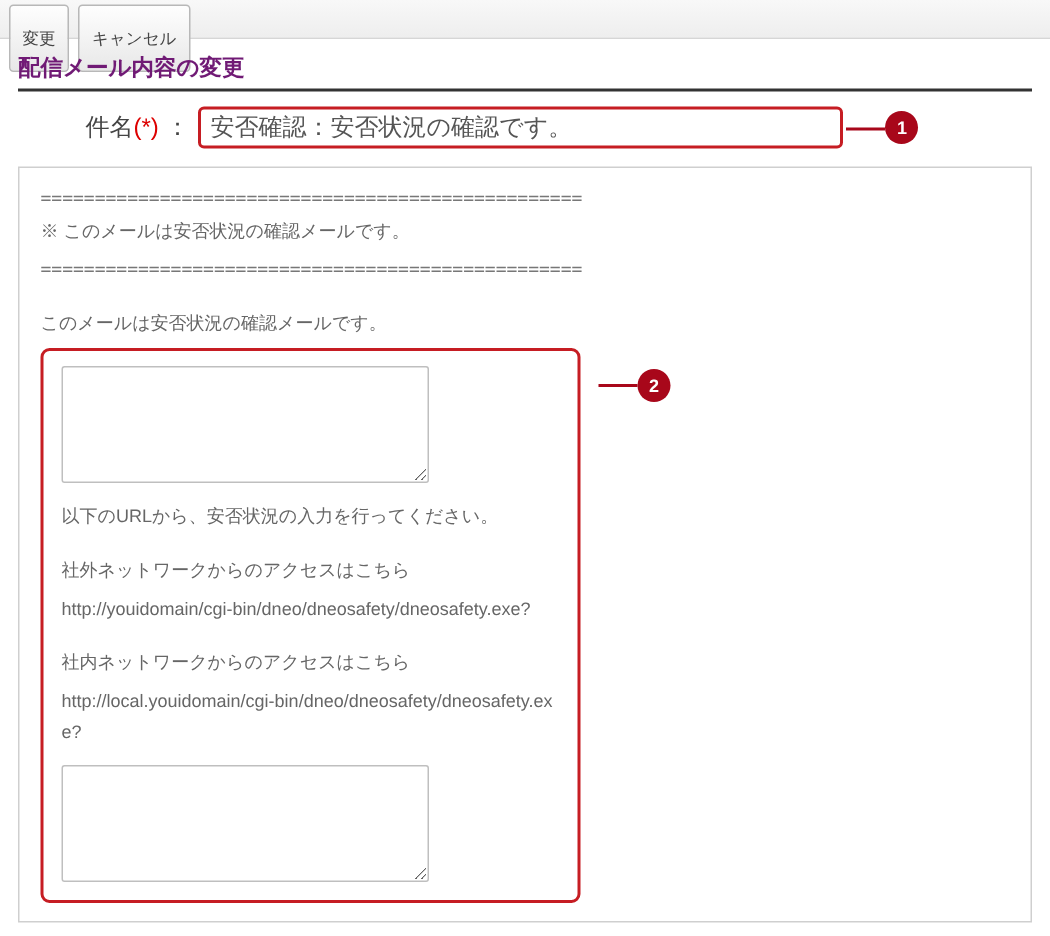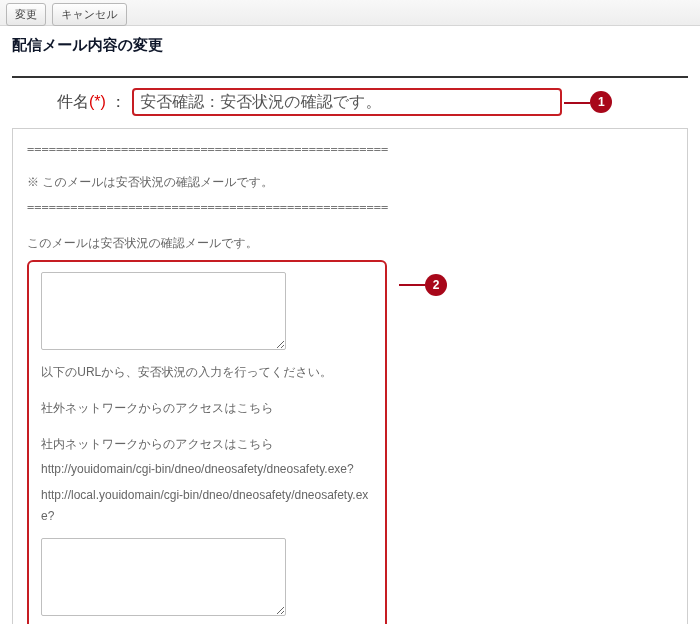--- a/index.html
+++ b/index.html
@@ -13,38 +13,38 @@
     width: 700px;
   }
   .toolbar {
     background: linear-gradient(#f8f8f8, #eeeeee);
     border-bottom: 1px solid #d6d6d6;
     padding: 3px 6px;
     height: 26px;
   }
   .toolbar button {
     font-size: 11px;
-    padding: 3px 8px;
+    padding: 14px 8px;
     background: linear-gradient(#fefefe, #e8e8e8);
     border: 1px solid #b8b8b8;
     border-radius: 3px;
     color: #444;
     cursor: pointer;
     margin-right: 3px;
   }
   .page {
     padding: 8px 12px 12px 12px;
   }
   h2.title {
     font-size: 15px;
     font-weight: bold;
-    color: #0f172a;
+    color: #701a75;
     border-bottom: 2px solid #333;
     margin: 2px 0 10px 0;
-    padding-bottom: 21px;
+    padding-bottom: 4px;
   }
   .subject-row {
     display: flex;
     align-items: center;
     margin: 8px 0 12px 45px;
     position: relative;
   }
   .subject-label {
     font-size: 16px;
     color: #444;
@@ -94,21 +94,21 @@
     line-height: 1.8;
     position: relative;
   }
   .separator {
     letter-spacing: 0;
     font-family: monospace;
     font-size: 12px;
     color:#777;
     word-break: break-all;
   }
-  .notice-line { margin: 11px 0 4px 0; }
+  .notice-line { margin: 0 0 4px 0; }
   .body-text { margin: 14px 0 6px 0; }
   .red-box {
     border: 2px solid #c61d23;
     border-radius: 6px;
     padding: 10px 12px 12px 12px;
     margin-top: 6px;
     width: 360px;
     position: relative;
   }
   .red-box textarea {
@@ -175,23 +175,23 @@
         <div class="callout-dot">2</div>
       </div>
 
       <div class="block">
         <textarea style=""></textarea>
       </div>
 
       <div class="txt">以下のURLから、安否状況の入力を行ってください。</div>
 
       <div class="txt" style="margin-top:14px">社外ネットワークからのアクセスはこちら</div>
+      <div class="txt url">http://youidomain/cgi-bin/dneo/dneosafety/dneosafety.exe?</div>
+
       <div class="txt" style="margin-top:14px">社内ネットワークからのアクセスはこちら</div>
-
-      <div class="txt url">http://youidomain/cgi-bin/dneo/dneosafety/dneosafety.exe?</div>
       <div class="txt url">http://local.youidomain/cgi-bin/dneo/dneosafety/dneosafety.exe?</div>
 
       <div class="block" style="margin-top:10px; margin-bottom:0;">
         <textarea style=""></textarea>
       </div>
     </div>
 
   </div>
 </div>
 

